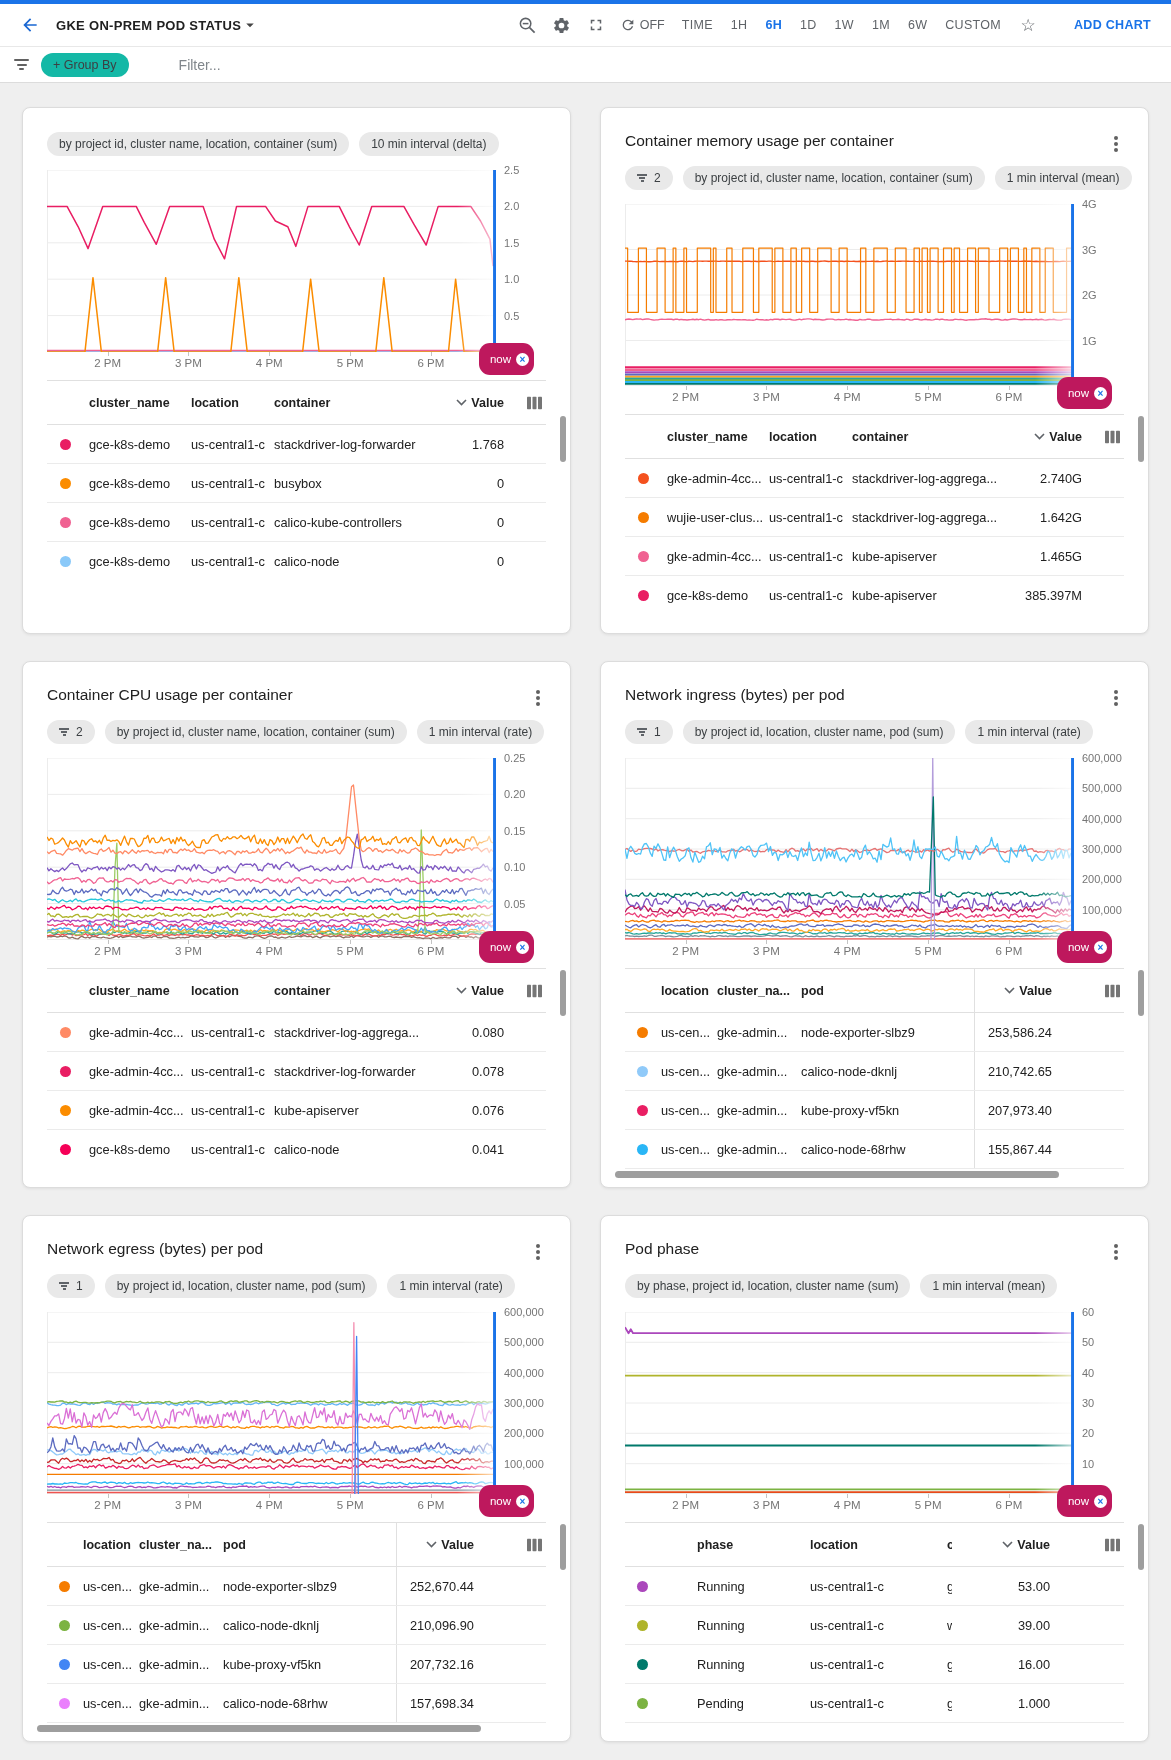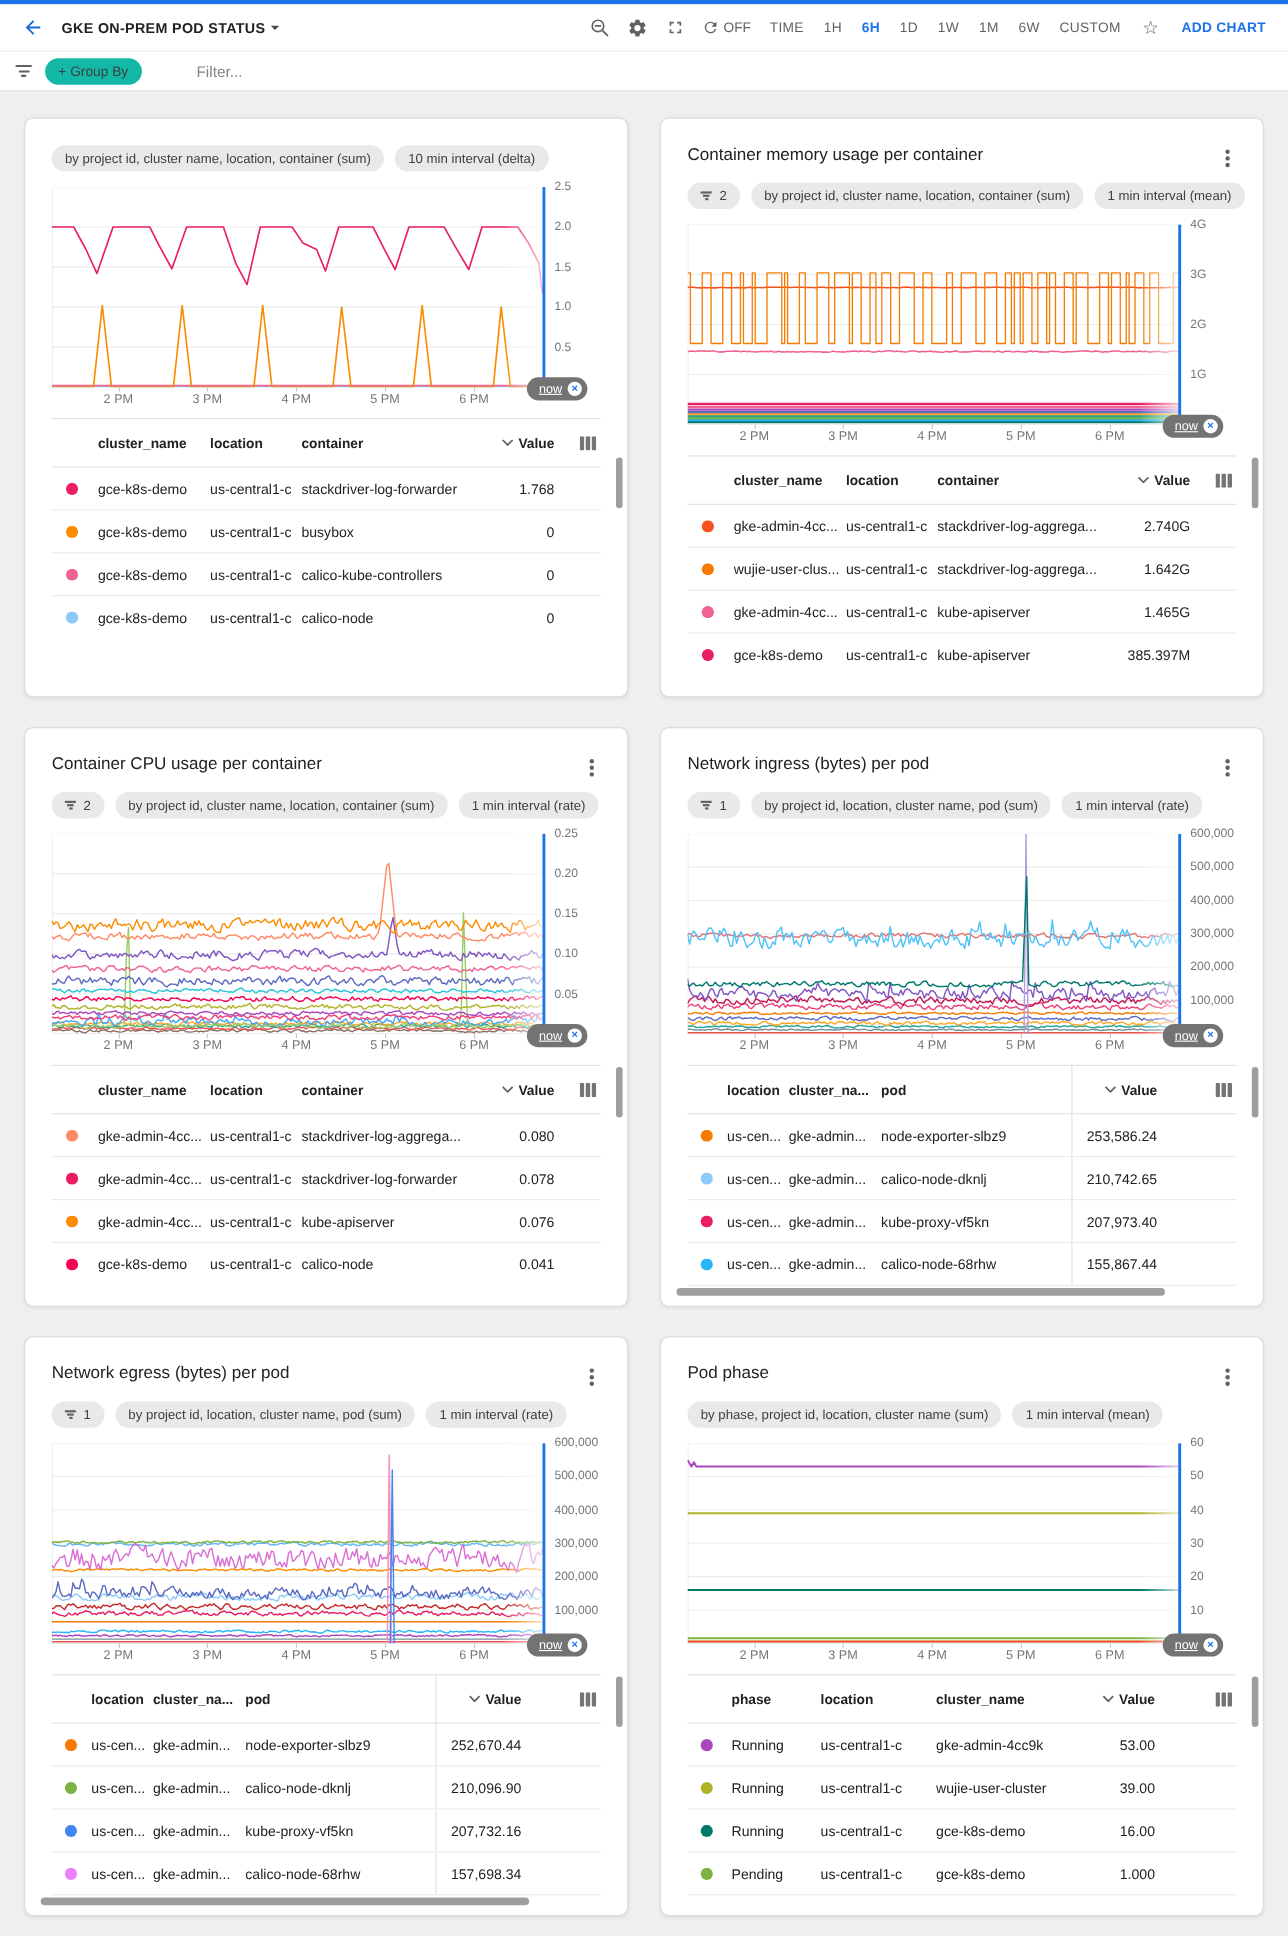--- a/index.html
+++ b/index.html
@@ -10,21 +10,21 @@
   .appbar { height:43px; background:#fff; display:flex; align-items:center; padding:0 14px; border-bottom:1px solid #e8e8e8; }
   .icon-btn { width:32px; height:32px; display:flex; align-items:center; justify-content:center; color:#5f6368; }
   .title-wrap { display:flex; align-items:center; margin-left:10px; cursor:pointer; }
   .dash-title { font-size:13px; font-weight:bold; letter-spacing:.3px; color:#212121; }
   .appbar-right { margin-left:auto; display:flex; align-items:center; gap:2px; }
   .refresh { display:flex; align-items:center; gap:4px; margin:0 6px; color:#5f6368; font-size:12.5px; cursor:pointer; }
   .timebtns { display:flex; align-items:center; }
   .time-btn { font-size:12.5px; color:#5f6368; padding:8px 9px; letter-spacing:.3px; }
   .time-btn.active { color:#1A73E8; font-weight:bold; }
   .star { font-size:17px; }
-  .addchart { color:#1A73E8; font-size:12.5px; font-weight:bold; letter-spacing:.3px; margin:0 6px 0 10px; }
+  .addchart { color:#1A73E8; font-size:12.5px; font-weight:bold; letter-spacing:.3px; margin:0 6px 0 28px; }
   .filterbar { height:36px; background:#fff; display:flex; align-items:center; gap:12px; padding:0 14px; border-bottom:1px solid #dcdcdc; }
   .flt-icon i { display:block; height:2px; background:#616161; margin:2.5px 0; border-radius:1px; }
   .flt-icon .f1{width:15px} .flt-icon .f2{width:10px; margin-left:2.5px} .flt-icon .f3{width:5px; margin-left:5px}
   .groupby-chip { background:#14b8a6; border-radius:13px; padding:5px 12px; font-size:12.5px; color:#3c4043; white-space:nowrap; }
   .filter-input { border:none; outline:none; font-size:14px; flex:1; color:#212121; background:transparent;margin-left:36px; }
   .filter-input::placeholder { color:#80868b; }
 
   .grid { display:grid; grid-template-columns:1fr 1fr; column-gap:29px; row-gap:27px; padding:24px 22px 10px; }
   .card { background:#fff; border:1px solid #dcdcdc; border-radius:8px; box-shadow:0 1px 3px rgba(0,0,0,.07);
           height:527px; padding:14px 24px 0; position:relative; overflow:hidden; }
@@ -40,41 +40,41 @@
   .plot { display:flex; margin-top:14px; position:relative; }
   .plot-main { flex:1; position:relative; }
   .plotsvg { display:block; width:100%; height:182px; }
   .fade { position:absolute; top:0; right:3px; width:36px; height:182px; pointer-events:none;
           background:linear-gradient(to right, rgba(255,255,255,0), rgba(255,255,255,.72)); }
   .xlabels { position:relative; height:22px; }
   .xlabel { position:absolute; top:5px; transform:translateX(-50%); font-size:11.5px; color:#757575; white-space:nowrap; }
   .xtick { position:absolute; top:0; width:1px; height:4px; background:#c4c4c4; }
   .ylabels { width:50px; position:relative; }
   .ylabel { position:absolute; left:8px; transform:translateY(-50%); font-size:11px; color:#757575; white-space:nowrap; }
-  .nowpill { position:absolute; right:12px; top:173px; background:#737373; color:#fff; border-radius:11px; height:21px;
-             display:flex; align-items:center; gap:5px; padding:0 5px 0 11px; font-size:11.5px; z-index:2; cursor:pointer;text-decoration:underline; }
+  .nowpill { position:absolute; right:12px; top:173px; background:#be185d; color:#fff; border-radius:11px; height:32px;
+             display:flex; align-items:center; gap:5px; padding:0 5px 0 11px; font-size:11.5px; z-index:2; cursor:pointer; }
   .nowx { width:13px; height:13px; border-radius:50%; background:#fff; color:#1A73E8; font-size:10px; font-weight:bold;
           display:flex; align-items:center; justify-content:center; }
 
   .table { margin-top:6px; border-top:1px solid #e0e0e0; }
   .trow { display:grid; align-items:center; height:39px; border-bottom:1px solid #ebebeb; }
   .thead { height:44px; font-weight:bold; border-bottom:1px solid #e0e0e0; position:relative; }
   .thead .cell { font-size:12.5px; font-weight:bold; }
   .cell { font-size:12.8px; overflow:hidden; white-space:nowrap; color:#212121; }
   .dotcell { display:flex; align-items:center; }
   .dot { width:11px; height:11px; border-radius:50%; margin-left:13px; flex:none; }
   .hval, .val { display:flex; align-items:center; justify-content:flex-end; gap:4px; }
   .vb { align-self:stretch; border-left:1px solid #e0e0e0; }
   .t123 .trow { grid-template-columns:42px 102px 83px 1fr 110px; }
   .t123 .hval, .t123 .val { padding-right:42px; }
   .t123 .trow:last-child { border-bottom:none; }
   .t45 .trow { grid-template-columns:36px 56px 84px 1fr 150px; }
   .t45 .hval, .t45 .val { padding-right:72px; }
   .t45 .dot { margin-left:12px; }
-  .t6 .trow { grid-template-columns:40px 81px 105px 1fr 140px; }
+  .t6 .trow { grid-template-columns:40px 81px 105px 1fr 140px;gap:32px; }
   .t6 .hval, .t6 .val { padding-right:74px; }
   .t6 .dot { margin-left:12px; }
   .colicon { position:absolute; right:4px; top:50%; transform:translateY(-50%); display:flex; }
   .vnub { position:absolute; right:4px; top:308px; width:6px; height:46px; background:#9e9e9e; border-radius:3px; cursor:pointer; }
   .hbar { position:absolute; left:14px; bottom:9px; width:444px; height:7px; background:#9e9e9e; border-radius:3.5px; cursor:pointer; }
 </style>
 </head>
 <body>
 
 <div class="topstrip"></div>

